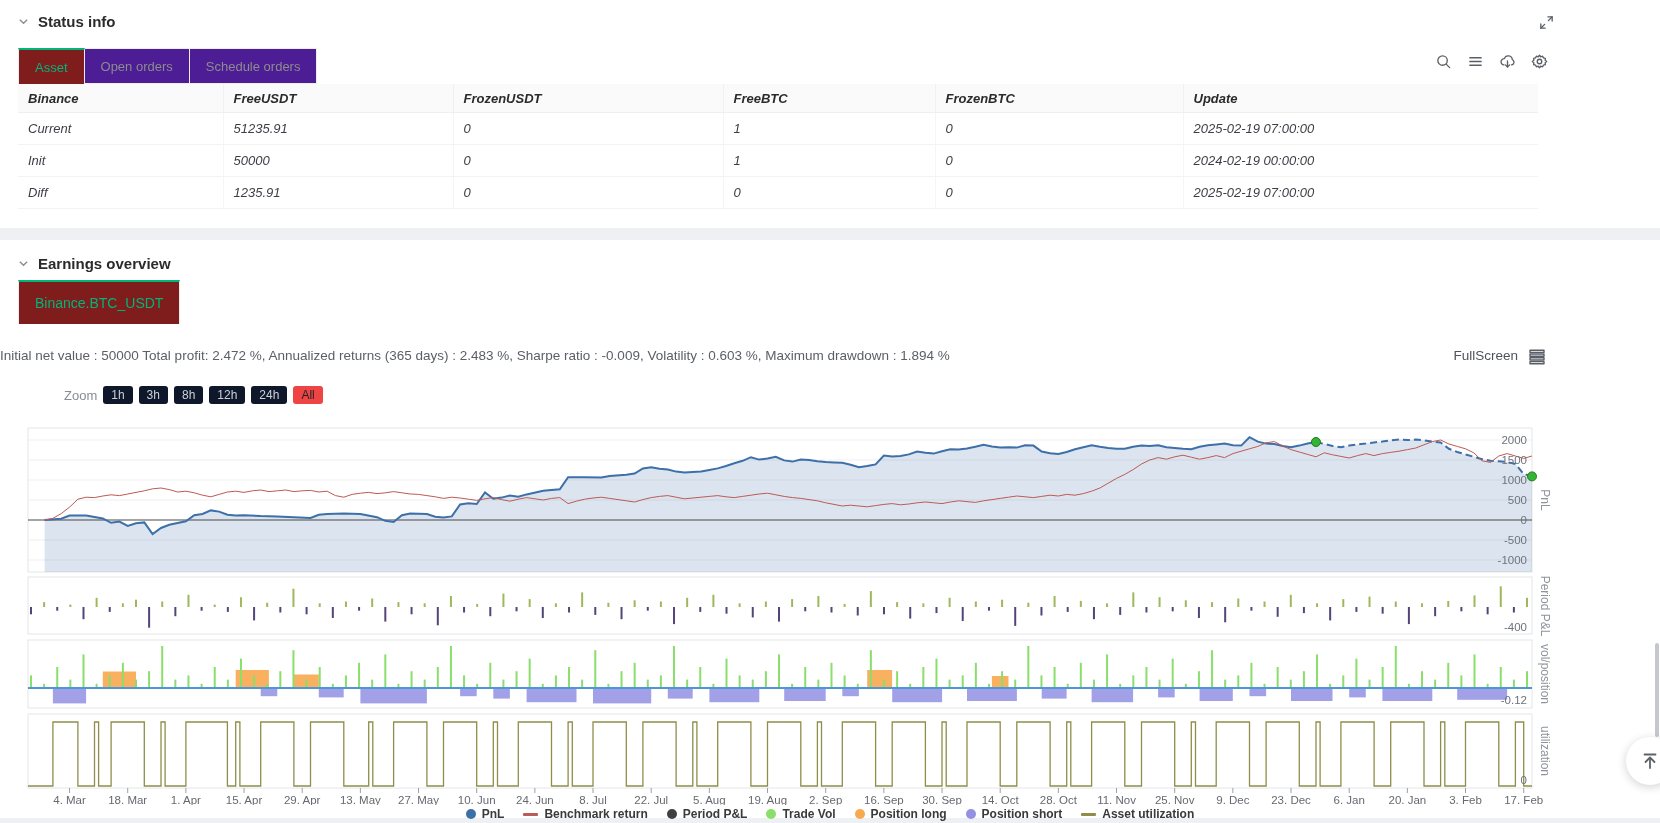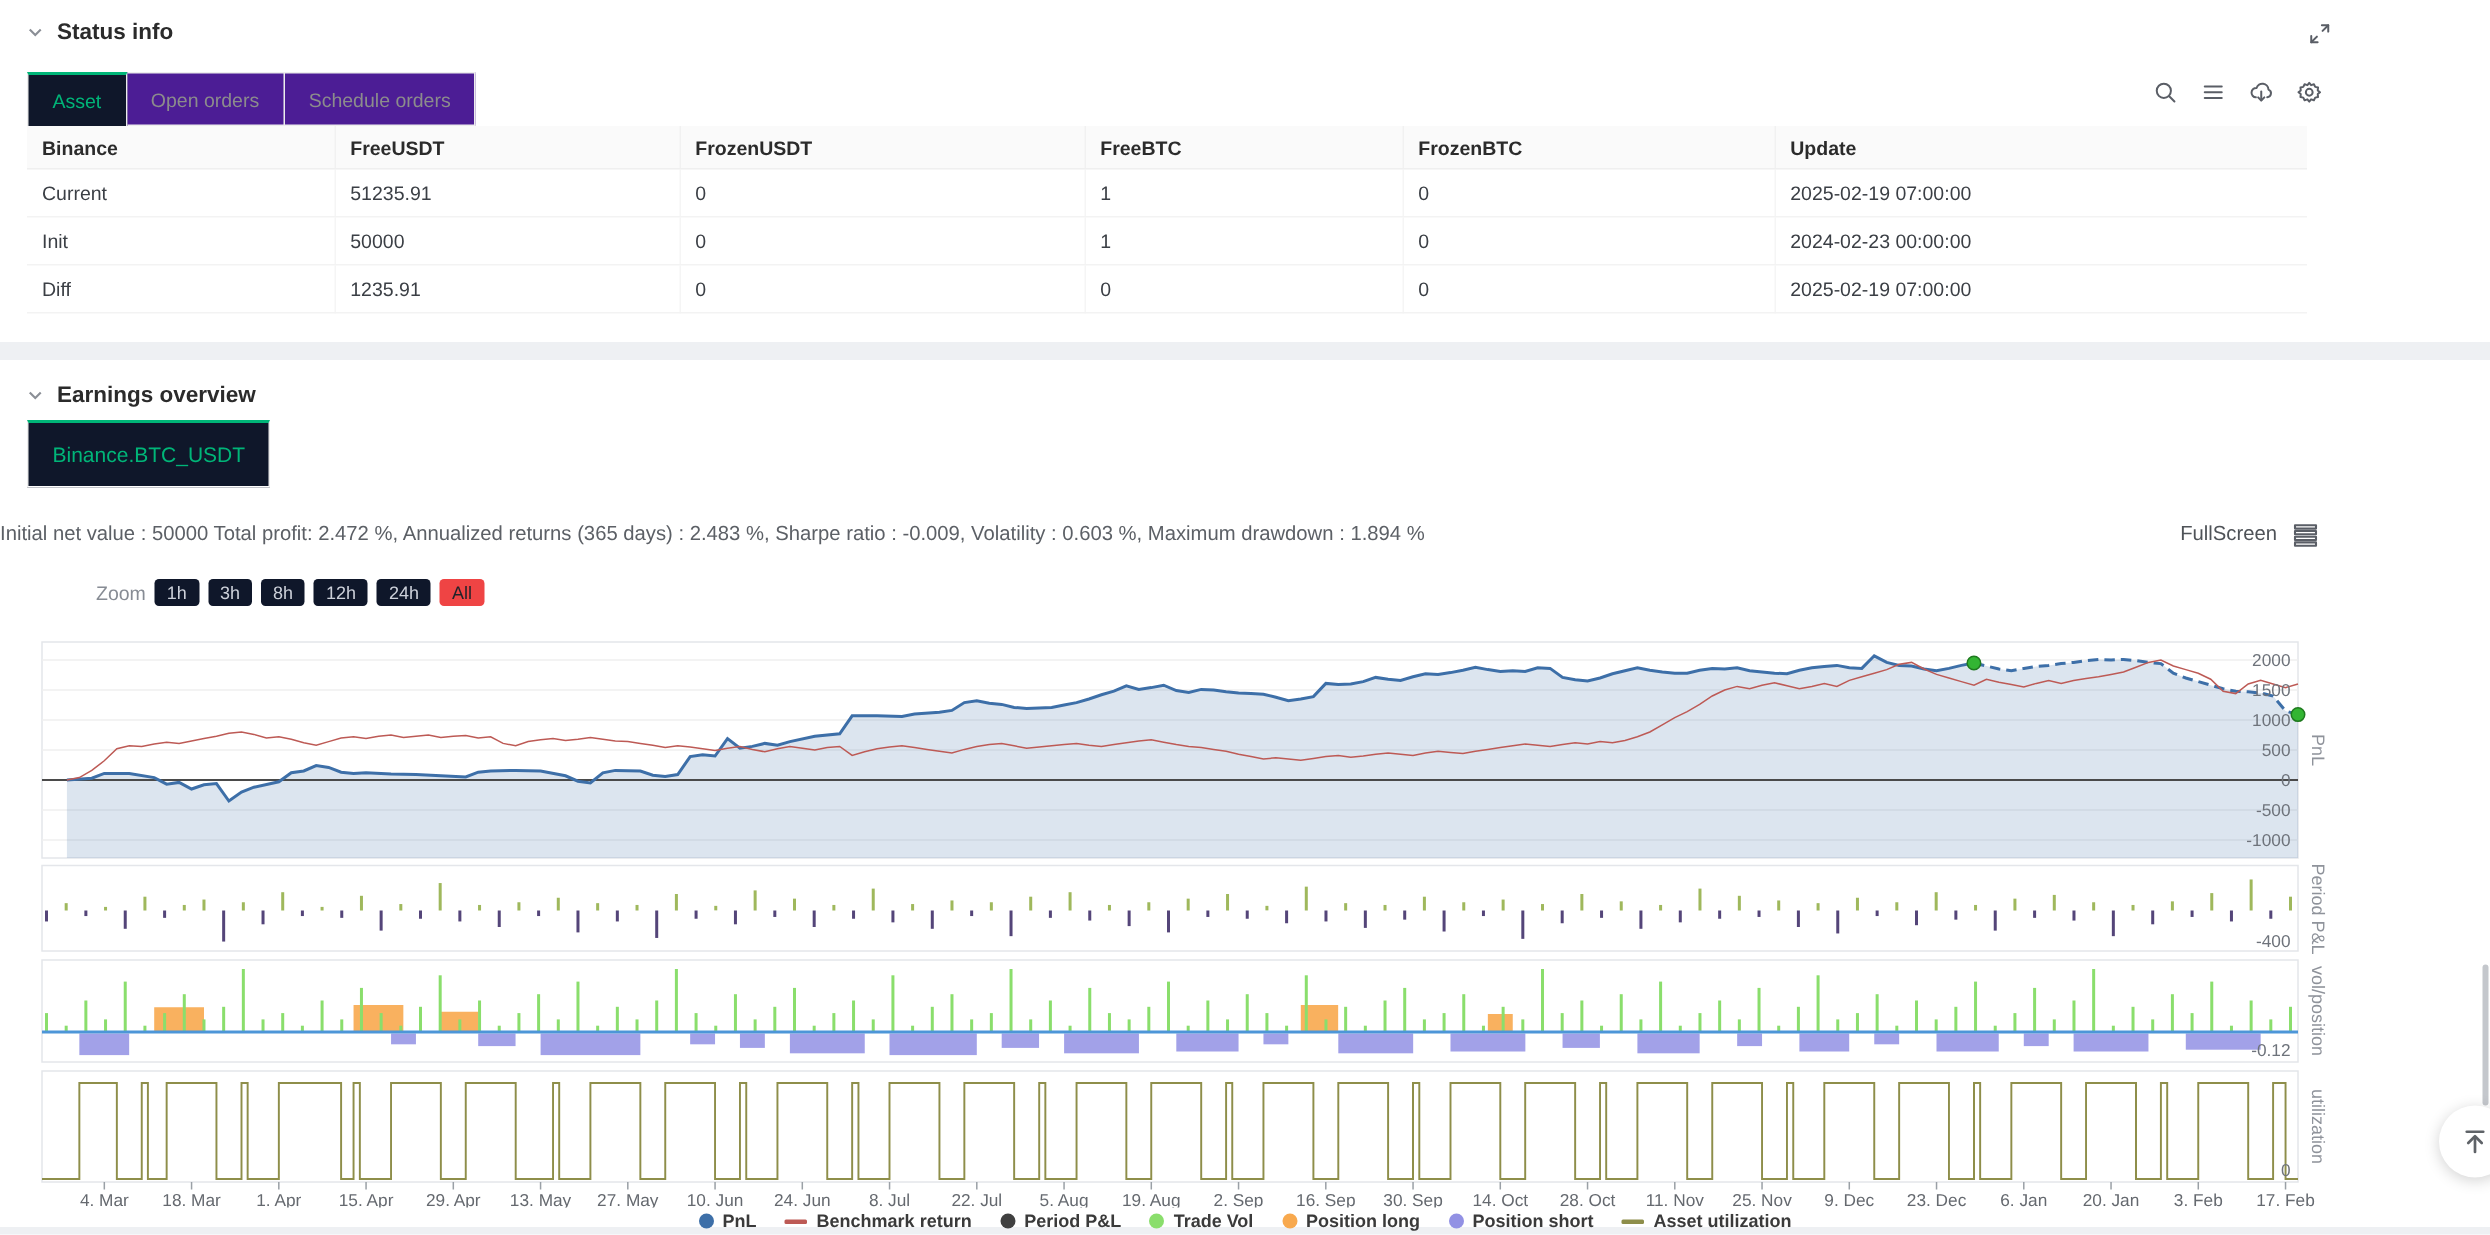--- a/index.html
+++ b/index.html
@@ -6,21 +6,21 @@
   body{width:1660px;height:823px;overflow:hidden;position:relative;background:#eef0f3;
        font-family:"Liberation Sans","DejaVu Sans",sans-serif;color:#2b2b2b;}
   .panel{position:absolute;left:0;right:0;background:#fff;}
   .abs{position:absolute;}
   .sec-header{position:absolute;display:flex;align-items:center;gap:9px;font-weight:700;font-size:15px;color:#2b2b2b;}
   .chev{width:11px;height:11px;stroke:#8c9097;stroke-width:1.6;fill:none;cursor:pointer;}
   .tabs{position:absolute;display:flex;}
   .tab{height:34px;display:flex;align-items:center;padding:0 16px;font-size:13px;color:#8c8c8c;
        background:#4c1d95;border:1px solid #ededed;border-left:none;cursor:pointer;}
   .tab:first-child{border-left:1px solid #ededed;}
-  .tab.active{background:#0f172a;color:var(--green);border-top:2px solid var(--green);border-bottom-color:#fff;}
+  .tab.active{background:#7f1d1d;color:var(--green);border-top:2px solid var(--green);border-bottom-color:#fff;}
   .tab.big{height:42px;font-size:14px;}
   :root{--green:#00b578;}
   .toolbar{position:absolute;display:flex;gap:15px;align-items:center;}
   .icon{width:17px;height:17px;cursor:pointer;}
   .icon path,.icon circle,.icon line,.icon rect,.icon polyline{stroke:#5a5e66;stroke-width:1.4;fill:none;stroke-linecap:round;stroke-linejoin:round;}
   .icon .fill{fill:#5a5e66;stroke:none;}
   table.status{position:absolute;border-collapse:collapse;table-layout:fixed;font-size:13px;}
   table.status th{background:#fafafa;font-weight:700;color:#2b2b2b;text-align:left;height:28px;padding:0 10px;
        border-bottom:1px solid #efefef;border-right:1px solid #f1f1f1;}
   table.status td{height:31px;padding:0 10px;border-bottom:1px solid #f3f3f3;border-right:1px solid #f5f5f5;color:#3b3f45;}
@@ -86,21 +86,21 @@
         <path d="M5.2,12.6 a3.3,3.3 0 1 1 0.5,-6.6 a4.3,4.3 0 0 1 8.4,1.1 a2.8,2.8 0 0 1 -0.9,5.4"></path>
         <line x1="9" y1="8.5" x2="9" y2="14.6"></line>
         <polyline points="6.8,12.6 9,14.8 11.2,12.6"></polyline>
       </svg>
     <svg class="icon" viewBox="0 0 18 18">
         <circle cx="9" cy="9" r="2.4"></circle>
         <path d="M9,2.4 L10.3,4 L12.3,3.4 L13.2,5.2 L15.2,5.6 L15,7.7 L16.6,9 L15,10.3 L15.2,12.4 L13.2,12.8 L12.3,14.6 L10.3,14 L9,15.6 L7.7,14 L5.7,14.6 L4.8,12.8 L2.8,12.4 L3,10.3 L1.4,9 L3,7.7 L2.8,5.6 L4.8,5.2 L5.7,3.4 L7.7,4 Z"></path>
       </svg>
   </div>
 
-  <table class="status" style="left:18px;top:84px;width:1520px;">
+  <table class="status" style="left:18px;top:84px;width:1520px;font-style:italic;">
     <colgroup>
         <col style="width:205px">
         <col style="width:230px">
         <col style="width:270px">
         <col style="width:212px">
         <col style="width:248px">
         <col>
       </colgroup>
     <thead>
         <tr>
@@ -120,21 +120,21 @@
         <td>1</td>
         <td>0</td>
         <td>2025-02-19 07:00:00</td>
       </tr>
       <tr>
         <td>Init</td>
         <td>50000</td>
         <td>0</td>
         <td>1</td>
         <td>0</td>
-        <td>2024-02-23 00:00:00</td>
+        <td>2024-02-19 00:00:00</td>
       </tr>
       <tr>
         <td class="red">Diff</td>
         <td class="red">1235.91</td>
         <td>0</td>
         <td class="red">0</td>
         <td>0</td>
         <td>2025-02-19 07:00:00</td>
       </tr>
     </tbody>

